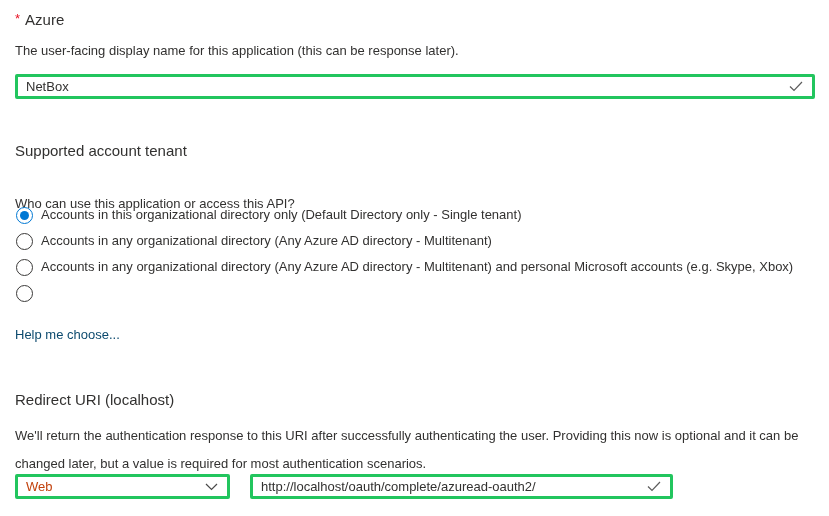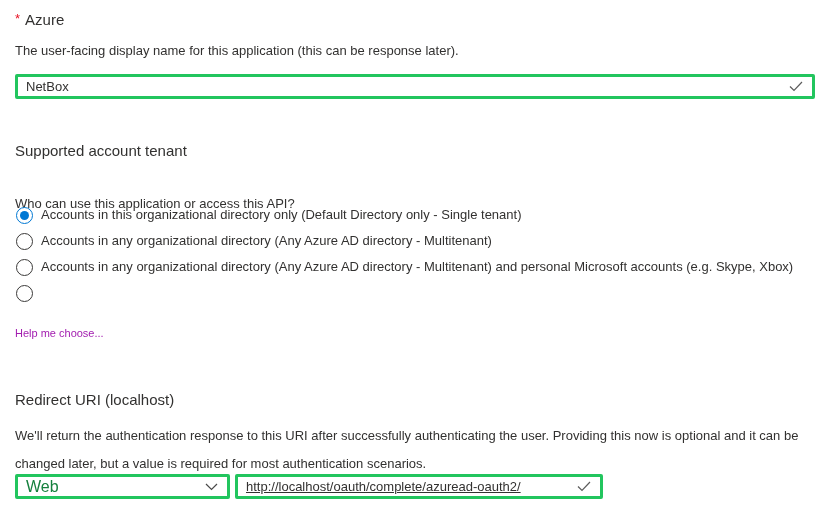--- a/index.html
+++ b/index.html
@@ -56,27 +56,27 @@
     display: flex; align-items: center; justify-content: center;
     flex: 0 0 auto;
   }
   .radio-row.selected .radio-outer { border: 1.5px solid #0078d4; }
   .radio-dot { width: 0; height: 0; }
   .radio-row.selected .radio-dot {
     width: 9px; height: 9px; border-radius: 50%; background: #0078d4;
   }
   .radio-label { margin-left: 8px; font-size: 13px; color: #323130; white-space: nowrap; }
 
-  .link { font-size: 11px; color: #a21caf; text-decoration: none; cursor: pointer; }
+  .link { font-size: 13px; color: #0c4a6e; text-decoration: none; cursor: pointer; }
 
   .redirect-desc { width: 802px; line-height: 28px; }
 
   .platform-combo { top: 474px; left: 15px; width: 215px; justify-content: space-between; cursor: pointer; }
-  .platform-combo .combo-value { font-size: 16px; padding-left: 8px; color: #15803d; }
-  .uri-shell { top: 474px; left: 235px; width: 368px; text-decoration: underline; }
+  .platform-combo .combo-value { font-size: 13px; padding-left: 8px; color: #c2410c; }
+  .uri-shell { top: 474px; left: 250px; width: 423px; }
 </style>
 </head>
 <body>
 
 <div class="abs section-heading" style="top: 11px;"><span class="required-marker">*</span><span>Azure</span></div>
 
 <div class="abs body-text" style="top: 43px;">The user-facing display name for this application (this can be response later).</div>
 
 <div class="abs field-shell name-input-shell">
   <input type="text" value="NetBox" style="">

